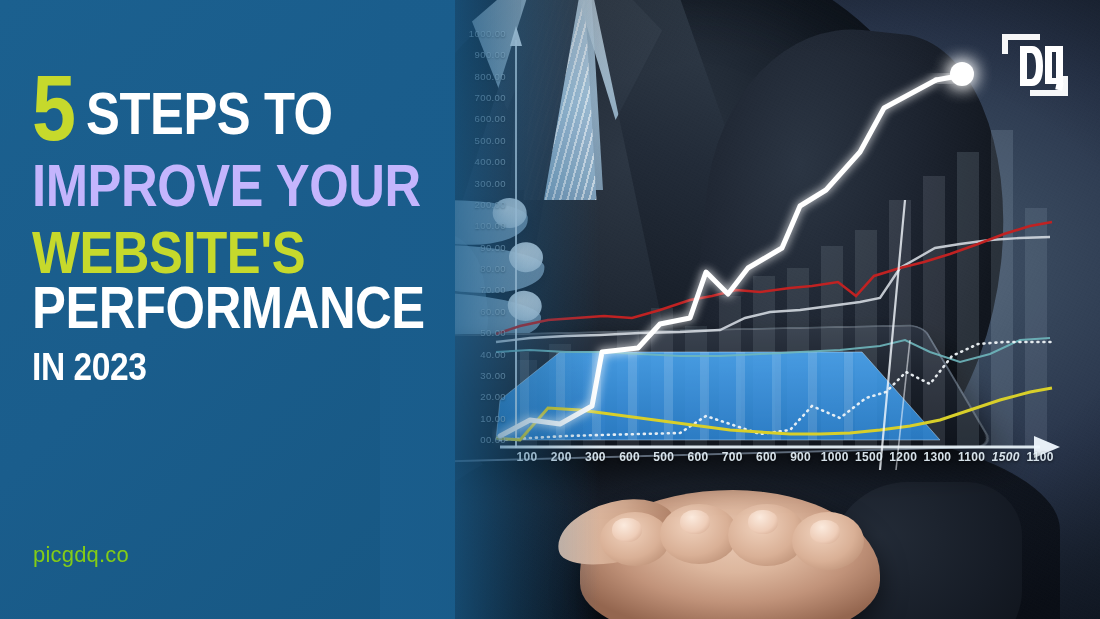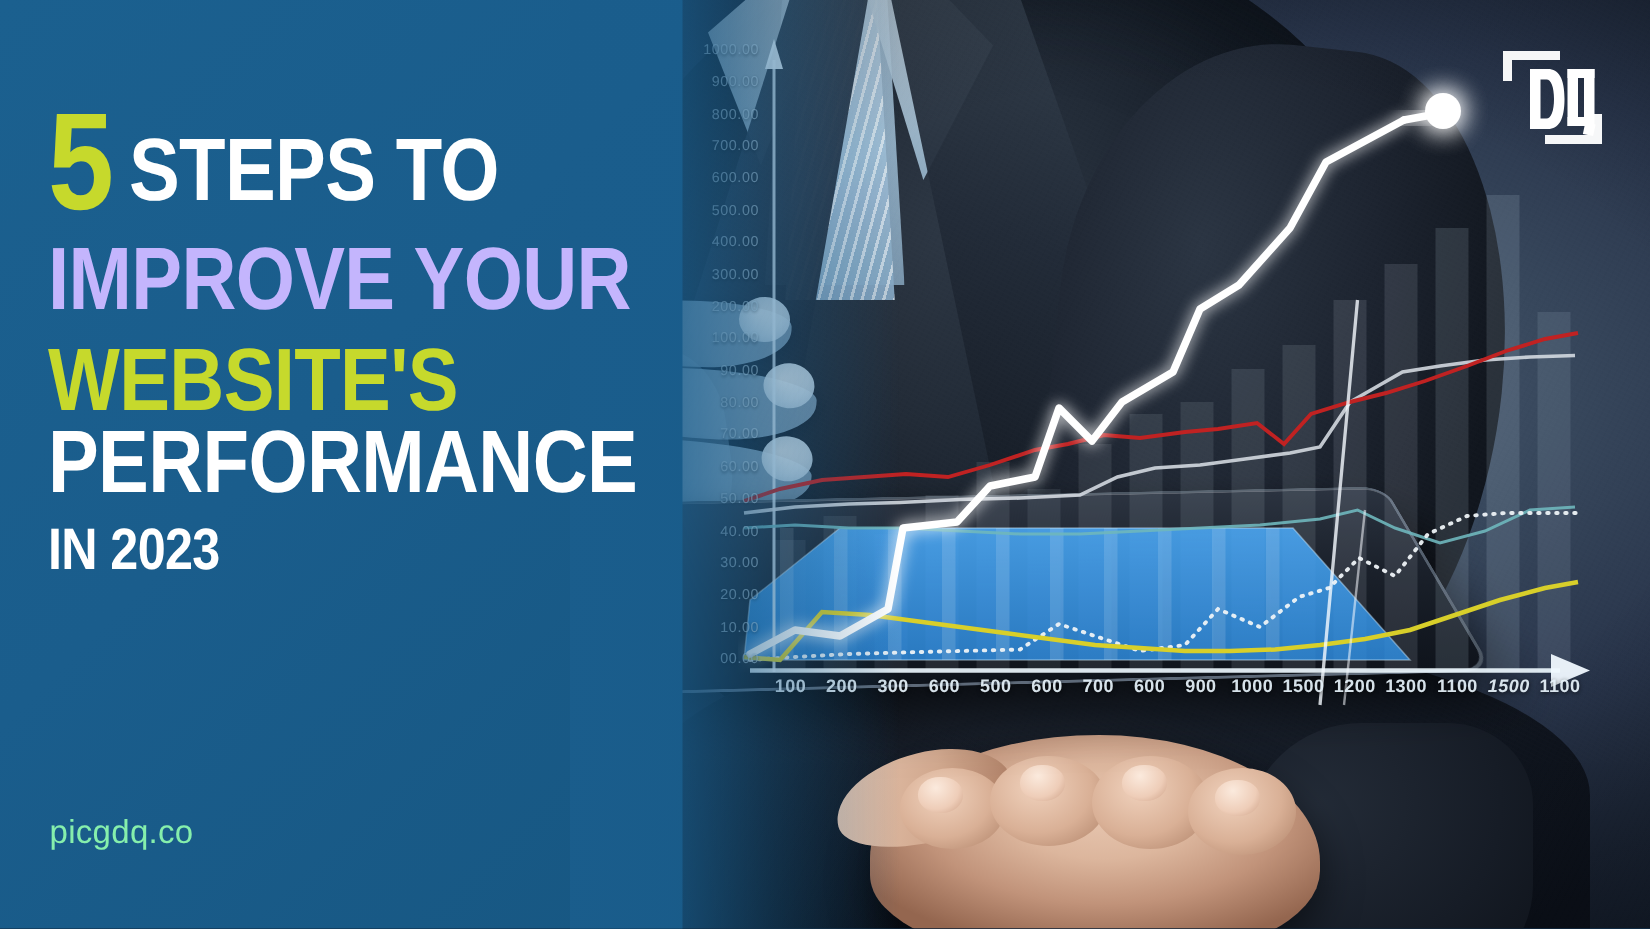--- a/index.html
+++ b/index.html
@@ -207,21 +207,21 @@
     font-size:92px;color:#c6d92c;font-weight:700;line-height:.8;
     vertical-align:-6px;margin-right:6px;letter-spacing:-3px;
   }
   .l2{font-size:59px;color:#c4b5fd;margin-top:14px;}
   .l3{font-size:59px;color:#c6d92c;margin-top:14px;}
   .l4{font-size:59px;color:#ffffff;margin-top:2px;text-decoration:underline;}
   .l5{font-size:39px;color:#ffffff;margin-top:14px;}
   .tline span{font-family:"Liberation Sans", sans-serif;transform:scaleX(.86);display:inline-block;transform-origin:left center;}
 
   .site{
-    position:absolute;left:33px;top:542px;color:#86efac;
+    position:absolute;left:33px;top:542px;color:#84cc16;
     font-size:22px;letter-spacing:.2px;font-family:"Liberation Sans", sans-serif;
   }
 
   
   .logo{position:absolute;right:28px;top:28px;width:74px;height:74px;}
 </style>
 </head>
 <body>
 
 <div id="stage">

